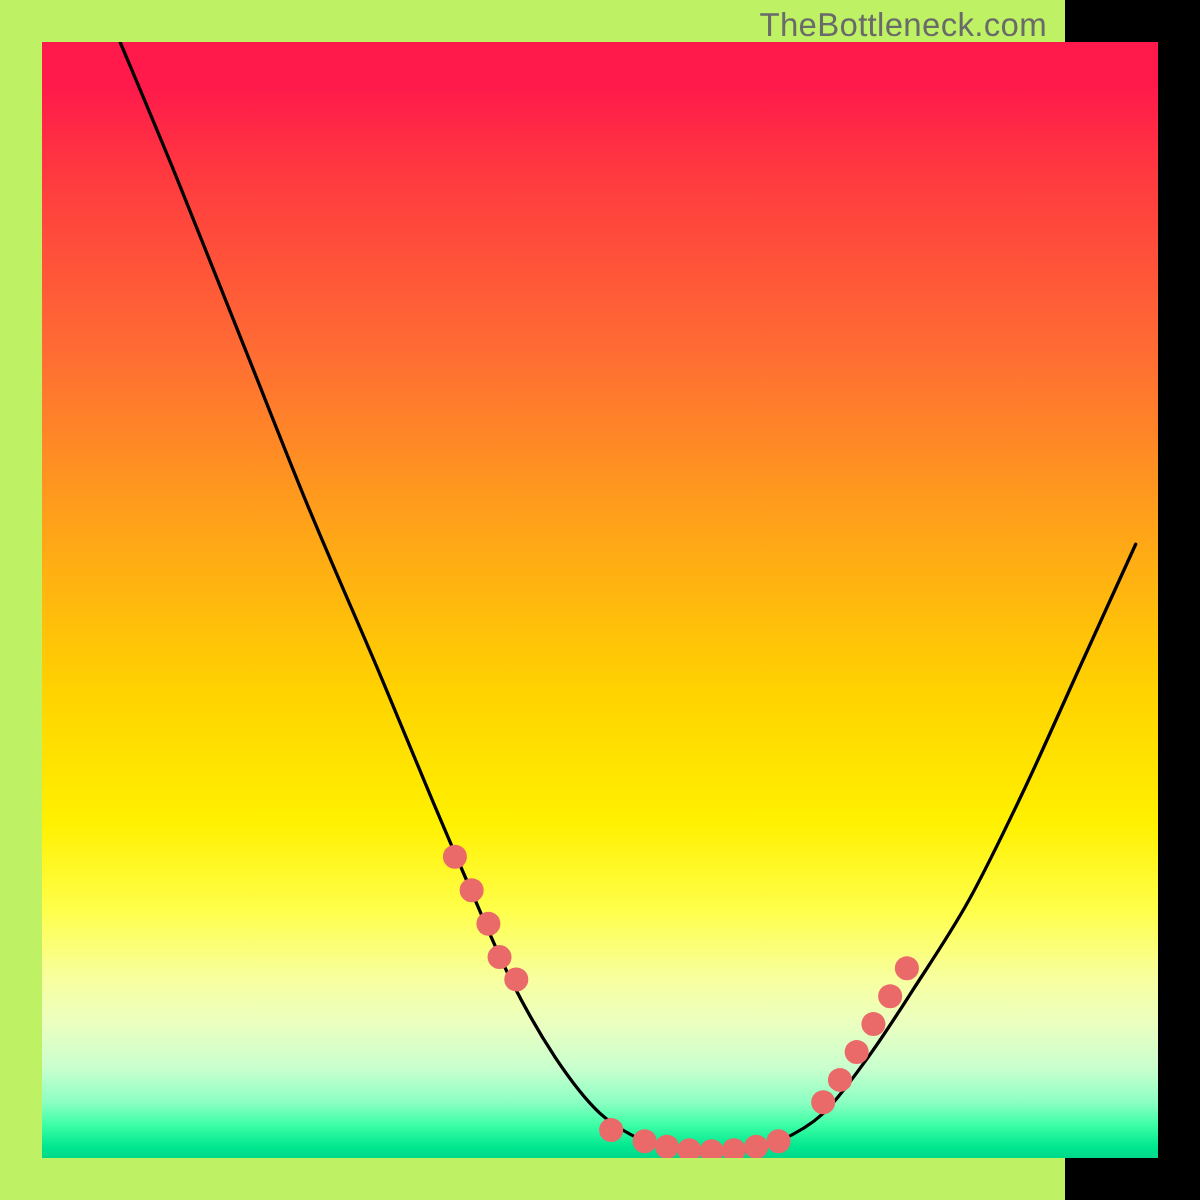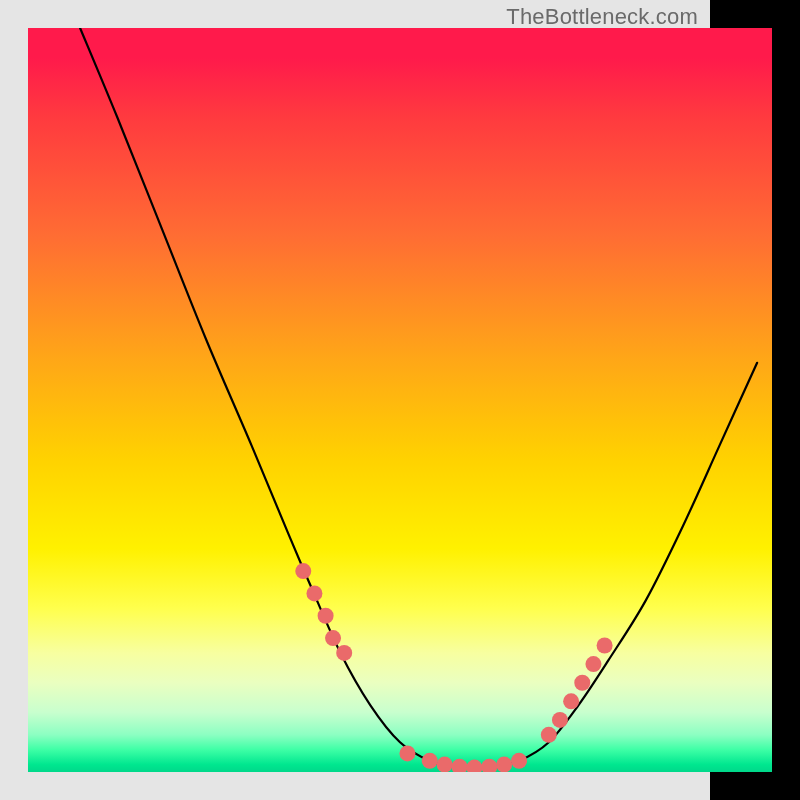--- a/index.html
+++ b/index.html
@@ -7,21 +7,21 @@
     padding: 0;
     width: 800px;
     height: 800px;
     background: #000;
     overflow: hidden;
   }
   .frame {
     position: relative;
     width: 710px;
     height: 800px;
-    background: #e5e5e5;
+    background: #bef264;
   }
   .plot {
     position: absolute;
     left: 28px;
     top: 28px;
     width: 744px;
     height: 744px;
     background: linear-gradient(to bottom,
       #ff1a4b 0%,
       #ff1a4b 4%,

